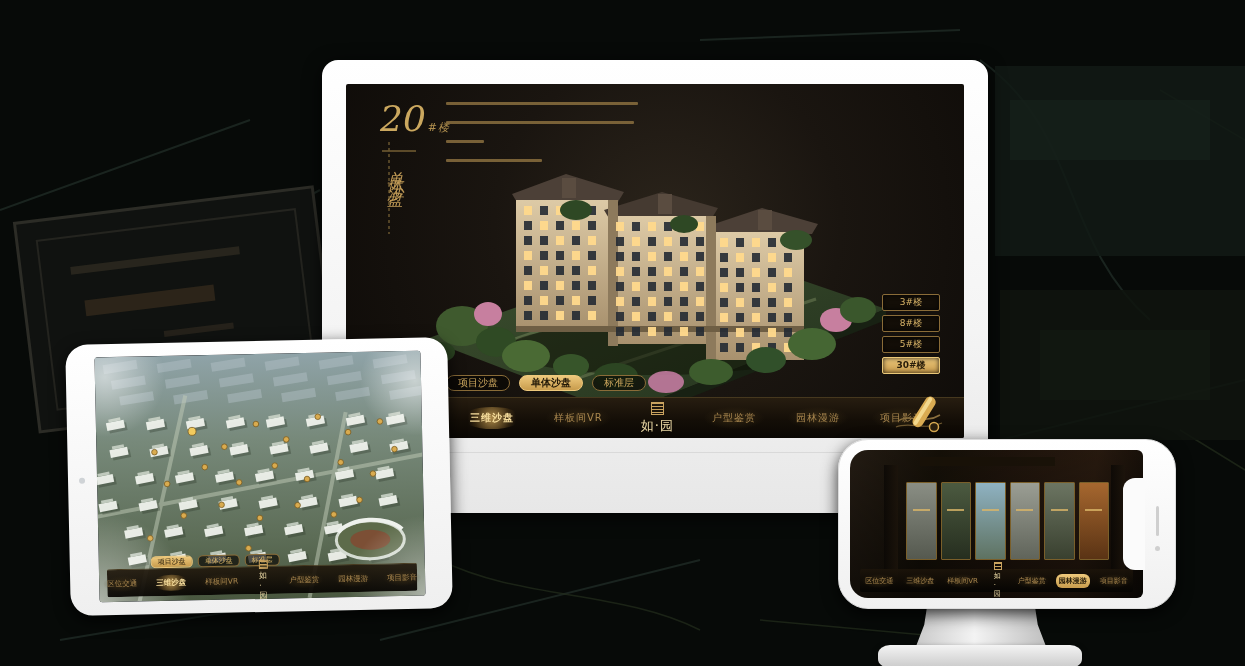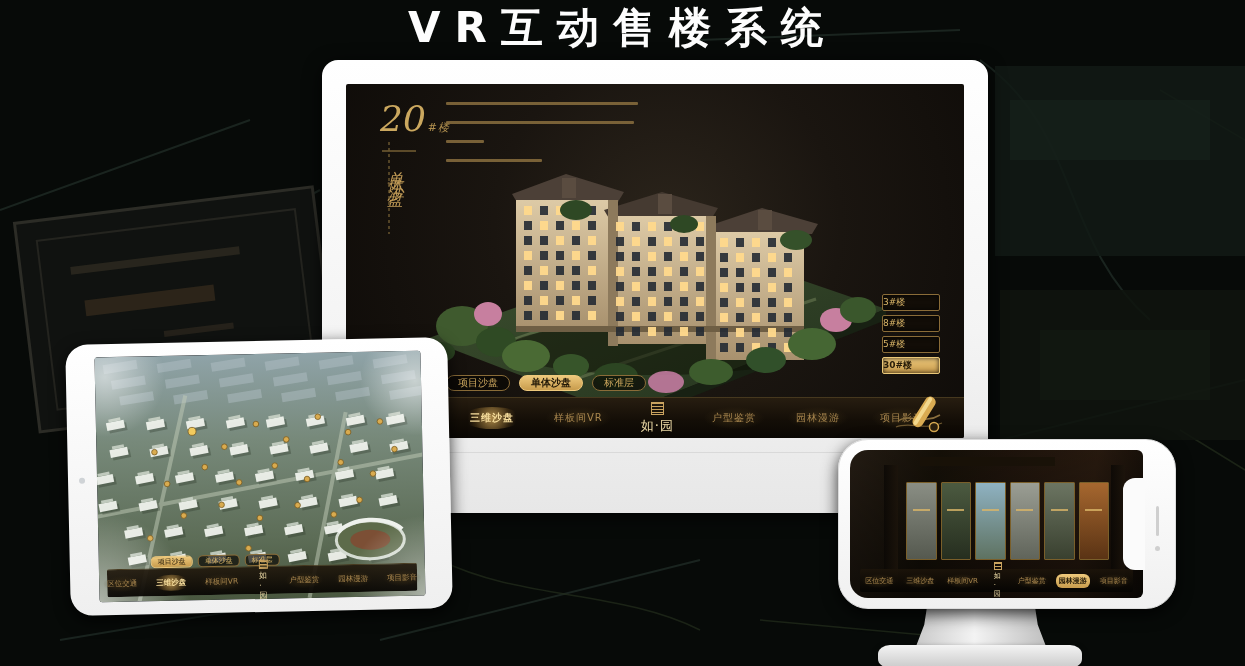--- a/index.html
+++ b/index.html
@@ -30,21 +30,21 @@
   .hero-suffix{font-size:11px;letter-spacing:1px;margin-left:2px;color:#b08f4e;}
   .hero-rule{width:34px;height:2px;background:#7a6436;opacity:.7;margin:3px 0 6px 2px;}
   .hero-vert{writing-mode:vertical-rl;font-family:"DejaVu Serif","Liberation Serif",serif;
              font-size:16px;letter-spacing:7px;color:#c09a56;margin-left:4px;height:120px;}
   .hero-vbar{position:absolute;left:42px;top:58px;width:2px;height:92px;
              background:repeating-linear-gradient(180deg,#6d5930 0 3px,transparent 3px 6px);opacity:.7;}
   .desc{position:absolute;left:100px;top:18px;}
   .desc div{height:3px;background:#8a6f3e;opacity:.85;margin-bottom:16px;border-radius:1px;}
   .bld-svg{position:absolute;left:20px;top:30px;width:540px;height:310px;}
   .floor-btns{position:absolute;right:24px;top:210px;display:flex;flex-direction:column;gap:4px;}
-  .fbtn{width:56px;height:15px;font-size:9px;line-height:15px;text-align:left;color:#d9b568;
+  .fbtn{width:56px;height:15px;font-size:9px;line-height:15px;text-align:center;color:#d9b568;
         border:1px solid #8a6c38;background:rgba(18,13,6,.72);border-radius:2px;
         box-shadow:inset 0 0 5px rgba(0,0,0,.8);}
   .fbtn.active{background:linear-gradient(180deg,#ecc77a,#c79b4c);color:#271c09;font-weight:bold;
                border-color:#eac878;}
   .m-subtabs{position:absolute;left:100px;top:291px;display:flex;gap:9px;}
   .stab{font-size:10px;line-height:14px;padding:0 11px;color:#cfa95f;border:1px solid #8a6c38;
         border-radius:8px;background:rgba(8,6,3,.65);}
   .stab.active{background:linear-gradient(180deg,#eec97c,#c89c4d);color:#241a08;border-color:#eec97c;font-weight:bold;}
   .m-navbar{position:absolute;left:0;bottom:0;width:618px;height:40px;
             background:linear-gradient(180deg,#271d10 0%,#140e07 55%,#0a0703 100%);
@@ -141,21 +141,20 @@
       <rect x="85" y="290" width="130" height="16" fill="#33291c" opacity="0.8"></rect>
       <rect x="160" y="330" width="70" height="6" fill="#2a261d" opacity="0.8"></rect>
     </g>
     <path d="M390,252 l14,12 l-14,12" stroke="#3a3f3a" stroke-width="3" fill="none" opacity="0.8"></path>
     <rect x="995" y="66" width="250" height="190" fill="#121a15" opacity="0.85"></rect>
     <rect x="1000" y="290" width="245" height="150" fill="#0f140e" opacity="0.85"></rect>
     <rect x="1010" y="100" width="200" height="60" fill="#17231c" opacity="0.6"></rect>
     <rect x="1040" y="330" width="170" height="70" fill="#141b12" opacity="0.6"></rect>
   </svg>
 
-  <div class="main-title">VR互动售楼系统</div>
 
   <div class="monitor">
     <div class="m-frame"></div>
     <div class="m-chinline"></div>
     <div class="m-screen">
 
       <div class="hero">
         <div class="hero-num"><span>20</span><span class="hero-suffix">#楼</span></div>
         <div class="hero-rule"></div>
         <div class="hero-vert">单体沙盘</div>

